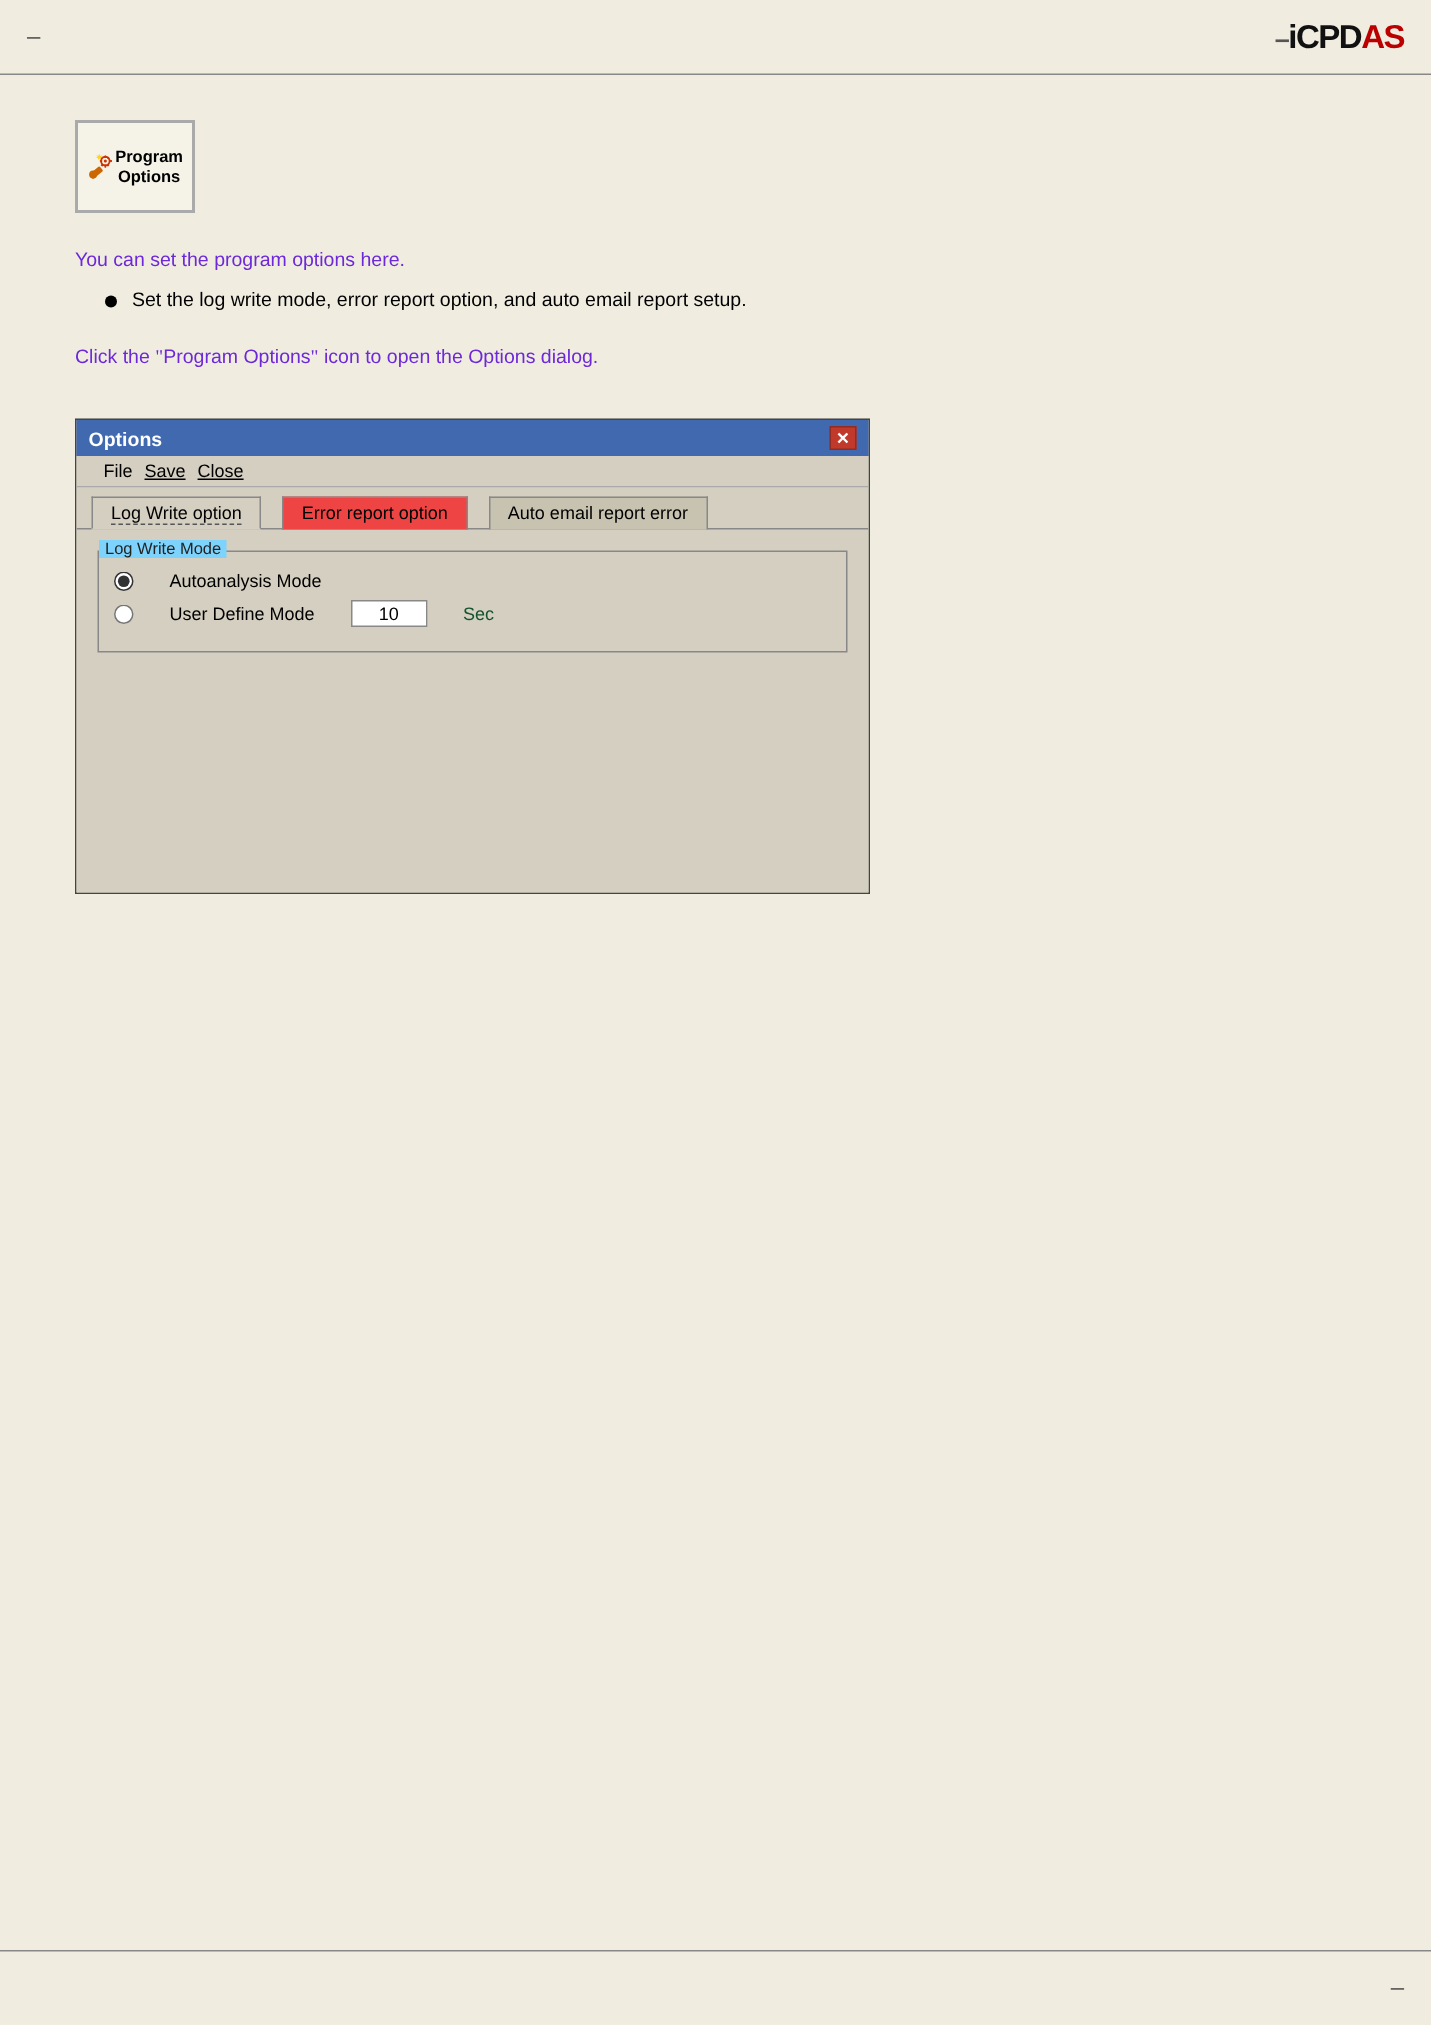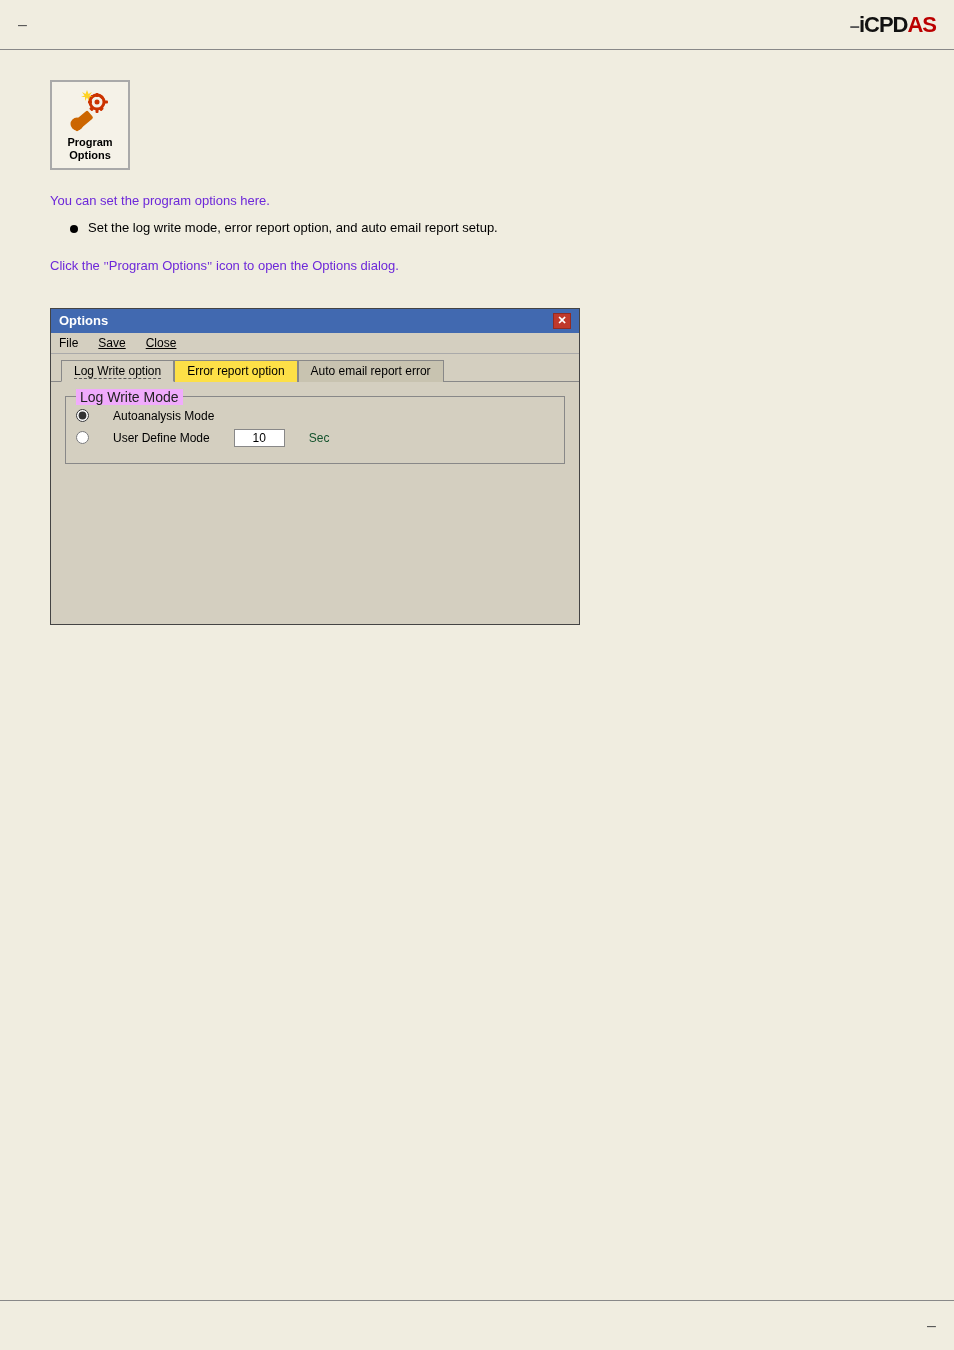--- a/index.html
+++ b/index.html
@@ -64,21 +64,20 @@
 
     
     .content {
       padding: 30px 50px 60px 50px;
       position: relative;
     }
 
     
     .program-options-icon {
       display: flex;
-      flex-direction: column;
       align-items: center;
       width: 80px;
       margin-bottom: 20px;
       border: 2px solid #aaa;
       padding: 6px;
       background: #f5f2e8;
     }
 
     .prog-icon-label {
       font-size: 11px;
@@ -155,42 +154,42 @@
       align-items: center;
       justify-content: center;
       cursor: pointer;
       font-weight: bold;
     }
 
     
     .dialog-menubar {
       background: #d4cfc0;
       border-bottom: 1px solid #aaa;
-      padding: 2px 6px;
-      display: flex;
-      gap: 16px;
+      padding: 2px 16px;
+      display: flex;
+      gap: 4px;
     }
 
     .menu-item {
       font-size: 12px;
       color: #000;
       cursor: pointer;
       padding: 1px 2px;
       text-decoration: underline;
     }
 
     .menu-item:first-child {
       text-decoration: none;
     }
 
     
     .dialog-tabs {
       display: flex;
       padding: 6px 10px 0 10px;
-      gap: 0;
+      gap: 14px;
       background: #d4cfc0;
     }
 
     .tab-item {
       font-size: 12px;
       padding: 3px 12px;
       border: 1px solid #888;
       background: #d4cfc0;
       cursor: pointer;
       border-bottom: none;
@@ -222,23 +221,23 @@
       border: 1px solid #888;
       padding: 6px 10px 10px 10px;
       margin-top: 4px;
       position: relative;
       background: #d4cfc0;
     }
 
     .group-box-legend {
       position: absolute;
       top: -8px;
-      left: 10px;
-      background: #f0abfc;
-      font-size: 14px;
+      left: 0;
+      background: #7dd3fc;
+      font-size: 11px;
       padding: 0 4px;
       color: #222;
     }
 
     .radio-row {
       display: flex;
       align-items: center;
       margin: 6px 0;
       font-size: 12px;
       gap: 24px;
@@ -332,21 +331,21 @@
     <div class="dialog-menubar">
       <span class="menu-item">File</span>
       <span class="menu-item" style="text-decoration: underline;">Save</span>
       <span class="menu-item" style="text-decoration: underline;">Close</span>
     </div>
 
     <div class="dialog-tabs">
       <div class="tab-item active">
         <span class="tab-label-dashed">Log Write option</span>
       </div>
-      <div class="tab-item" style="background:#fde047;">
+      <div class="tab-item" style="background:#ef4444;">
         <span>Error report option</span>
       </div>
       <div class="tab-item" style="background:#c8c3b0;">
         <span>Auto email report error</span>
       </div>
     </div>
 
     <div class="dialog-body">
 
       <div class="group-box">

